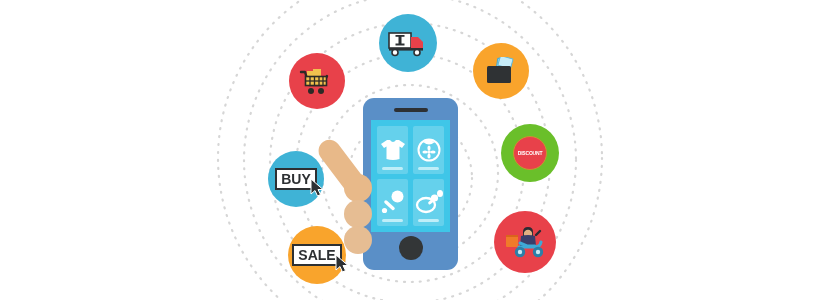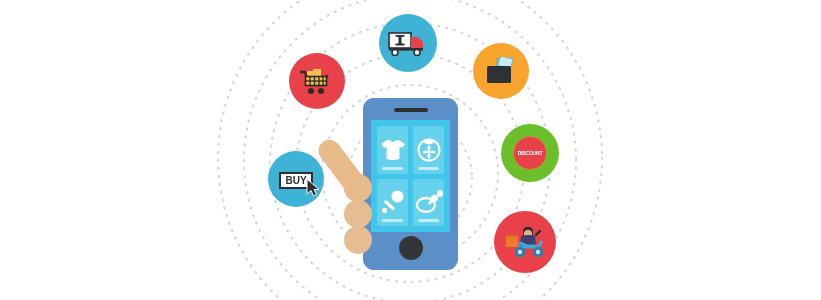--- a/index.html
+++ b/index.html
@@ -126,21 +126,21 @@
   .f3 { top: 90px; background:#e6bd93; }
   .badge-text {
     font-family: "Liberation Sans", sans-serif;
     font-weight: bold;
     letter-spacing: -0.2px;
   }
   .label-box {
     background: #ffffff;
     border: 2px solid #2d3033;
     padding: 1px 4px;
-    font-size: 10px;
+    font-size: 14px;
     font-weight: bold;
     color: #2d3033;
     font-family: "Liberation Sans", sans-serif;
     line-height: 1;
   }
   .label-wrap { position: relative; display:inline-block; }
   .cursor-ico { position:absolute; right:-9px; bottom:-9px; }
 </style>
 </head>
 <body>
@@ -260,20 +260,28 @@
       </svg>
     </span>
   </div>
 
   <div class="node" style="left:501px; top:124px; width:58px; height:58px; background:#6abf2a;">
     <div class="node" style="position:relative; width:32px; height:32px; background:#e8414a; border:1.5px solid #c9952f;">
       <span class="badge-text" style="font-size:5px; color:#ffffff; transform:scaleX(1.0);">DISCOUNT</span>
     </div>
   </div>
 
+  <div class="node" style="left:288px; top:226px; width:58px; height:58px; background:#f9a42c;">
+    <span class="label-wrap">
+      <span class="label-box">SALE</span>
+      <svg class="cursor-ico" width="16" height="18" viewBox="0 0 16 18">
+        <path d="M1 0 L1 15 L5 11.5 L7.5 17 L10.5 15.5 L8 10.5 L13 10.5 Z" fill="#2d3033" stroke="#ffffff" stroke-width="1"></path>
+      </svg>
+    </span>
+  </div>
 
   <div class="node" style="left:494px; top:211px; width:62px; height:62px; background:#e8414a;">
     <svg width="44" height="38" viewBox="0 0 44 38">
       <rect x="3" y="12" width="12" height="12" rx="1" fill="#f07a2a"></rect>
       <path d="M3 12 h12 v2 h-12 z" fill="#d9641c"></path>
       <path d="M25 4 q5 0 5 5 v4 h-10 v-4 q0 -5 5 -5 z" fill="#2b2b33"></path>
       <circle cx="25" cy="11" r="4.2" fill="#e0b083"></circle>
       <path d="M18 13 q7 -2 14 0 l1 10 h-16 z" fill="#3a3f6b"></path>
       <path d="M16 24 h16 q5 0 6 -5" fill="none" stroke="#3fa9d6" stroke-width="3.2" stroke-linecap="round"></path>
       <path d="M17 20 l7 3 h8" fill="none" stroke="#3fa9d6" stroke-width="3" stroke-linecap="round"></path>

